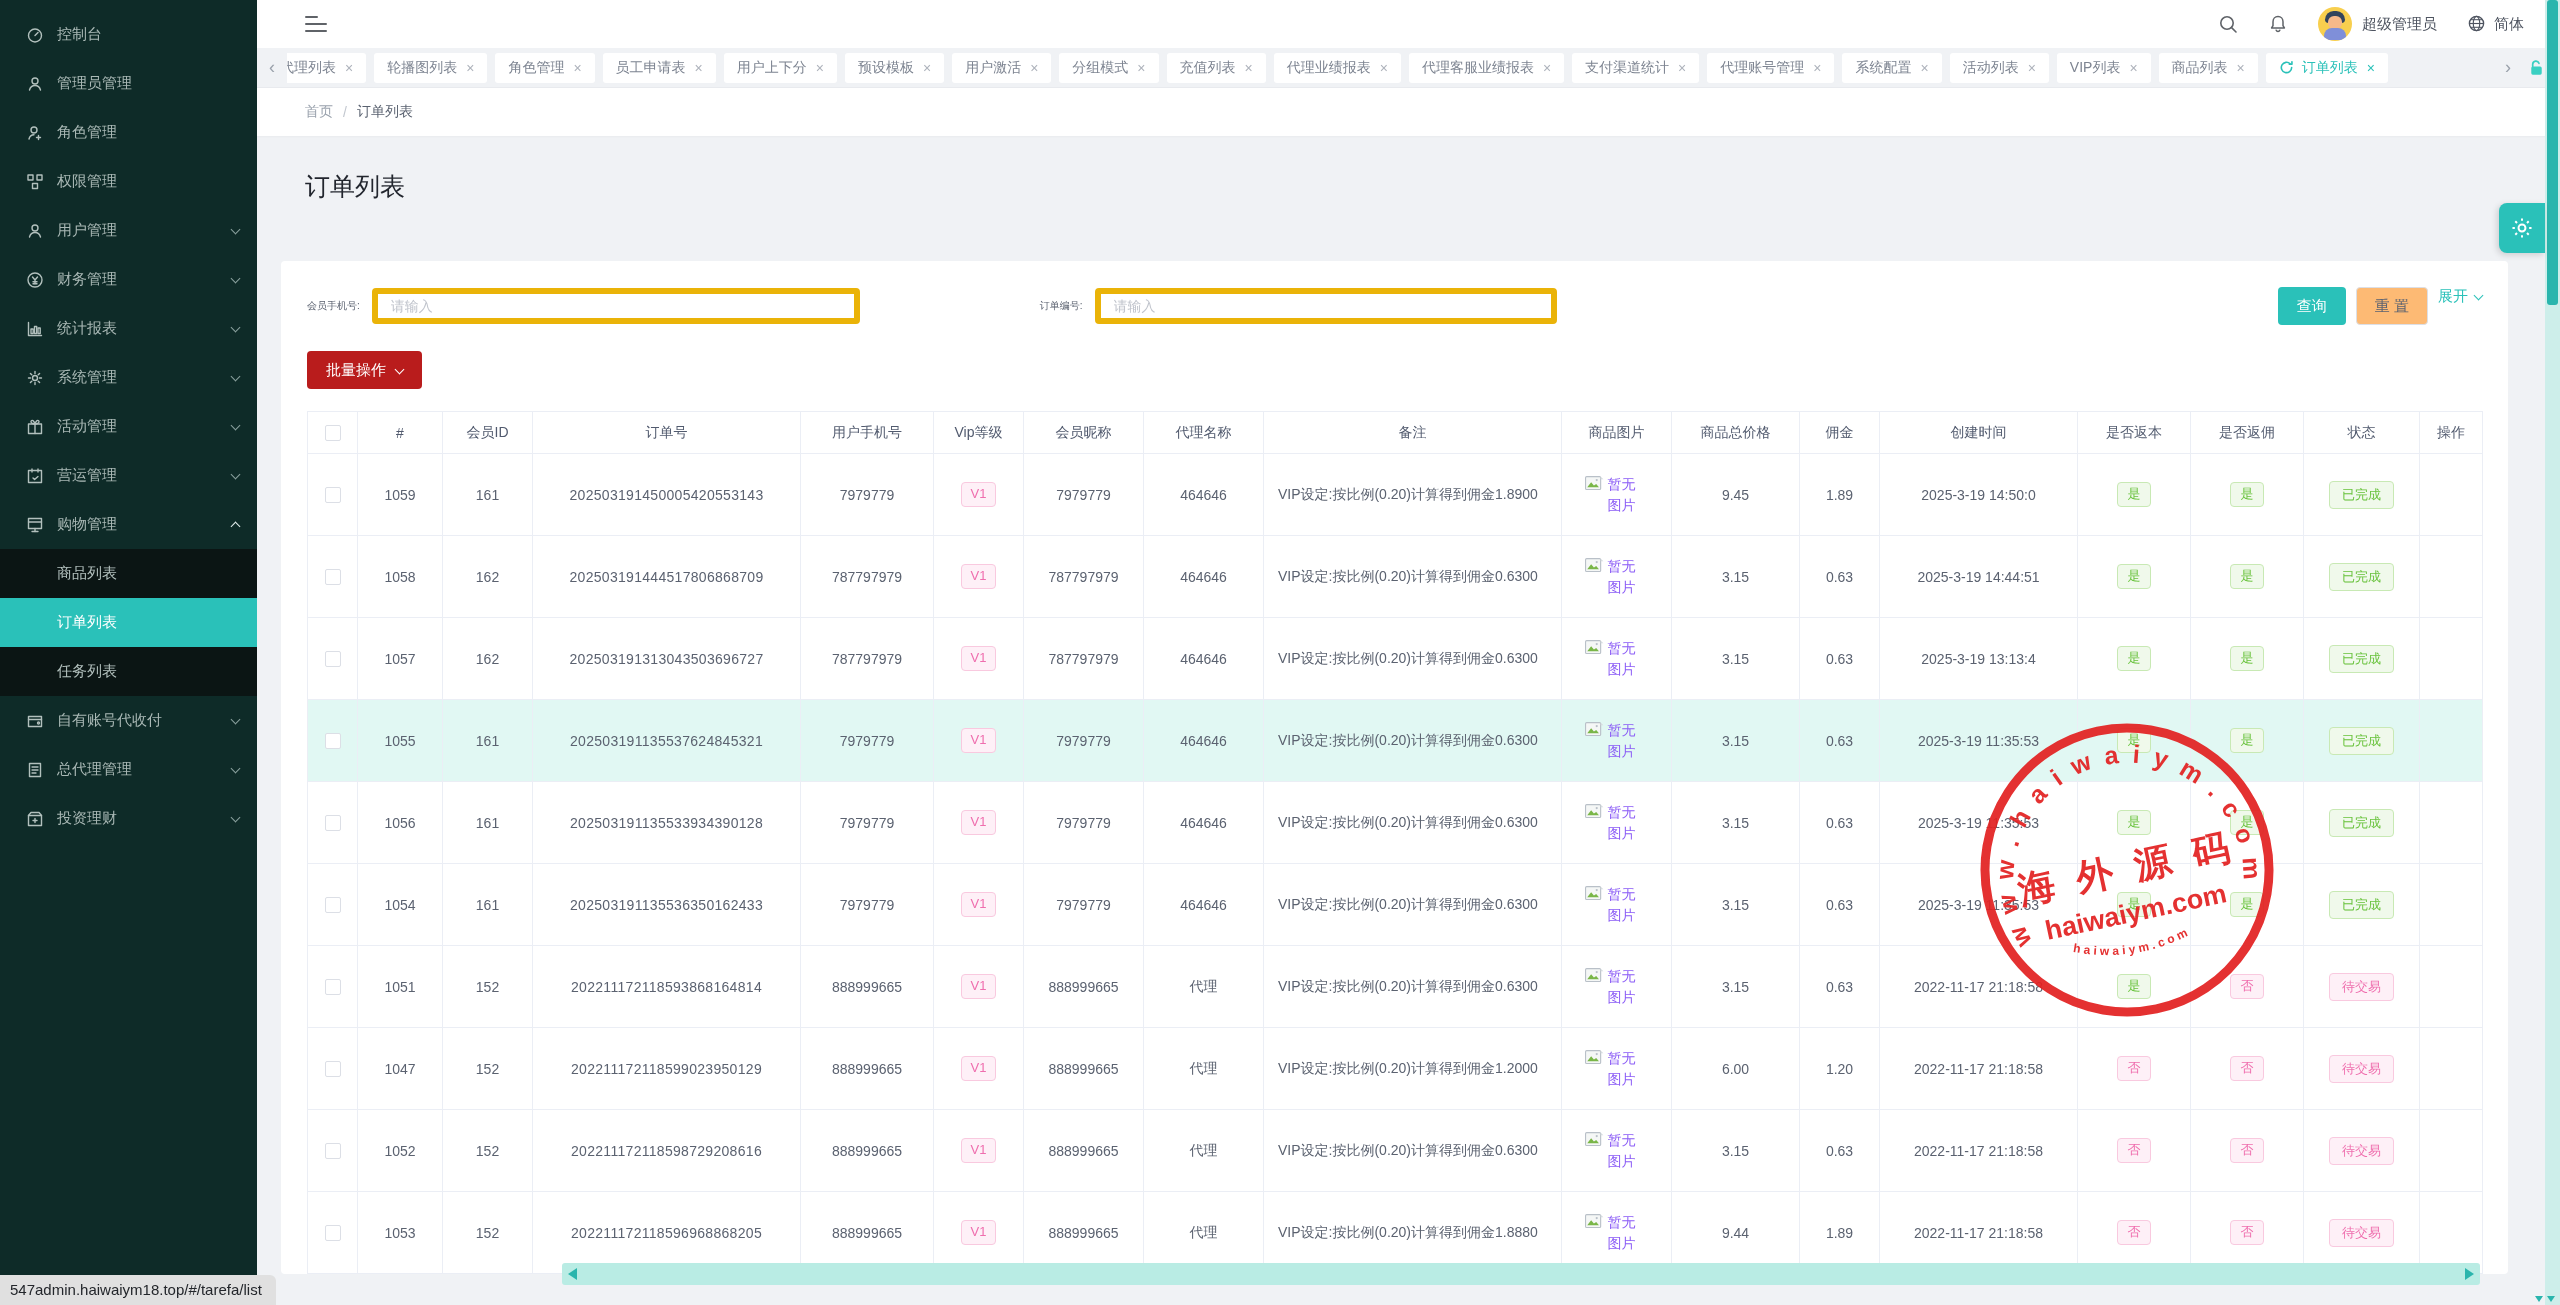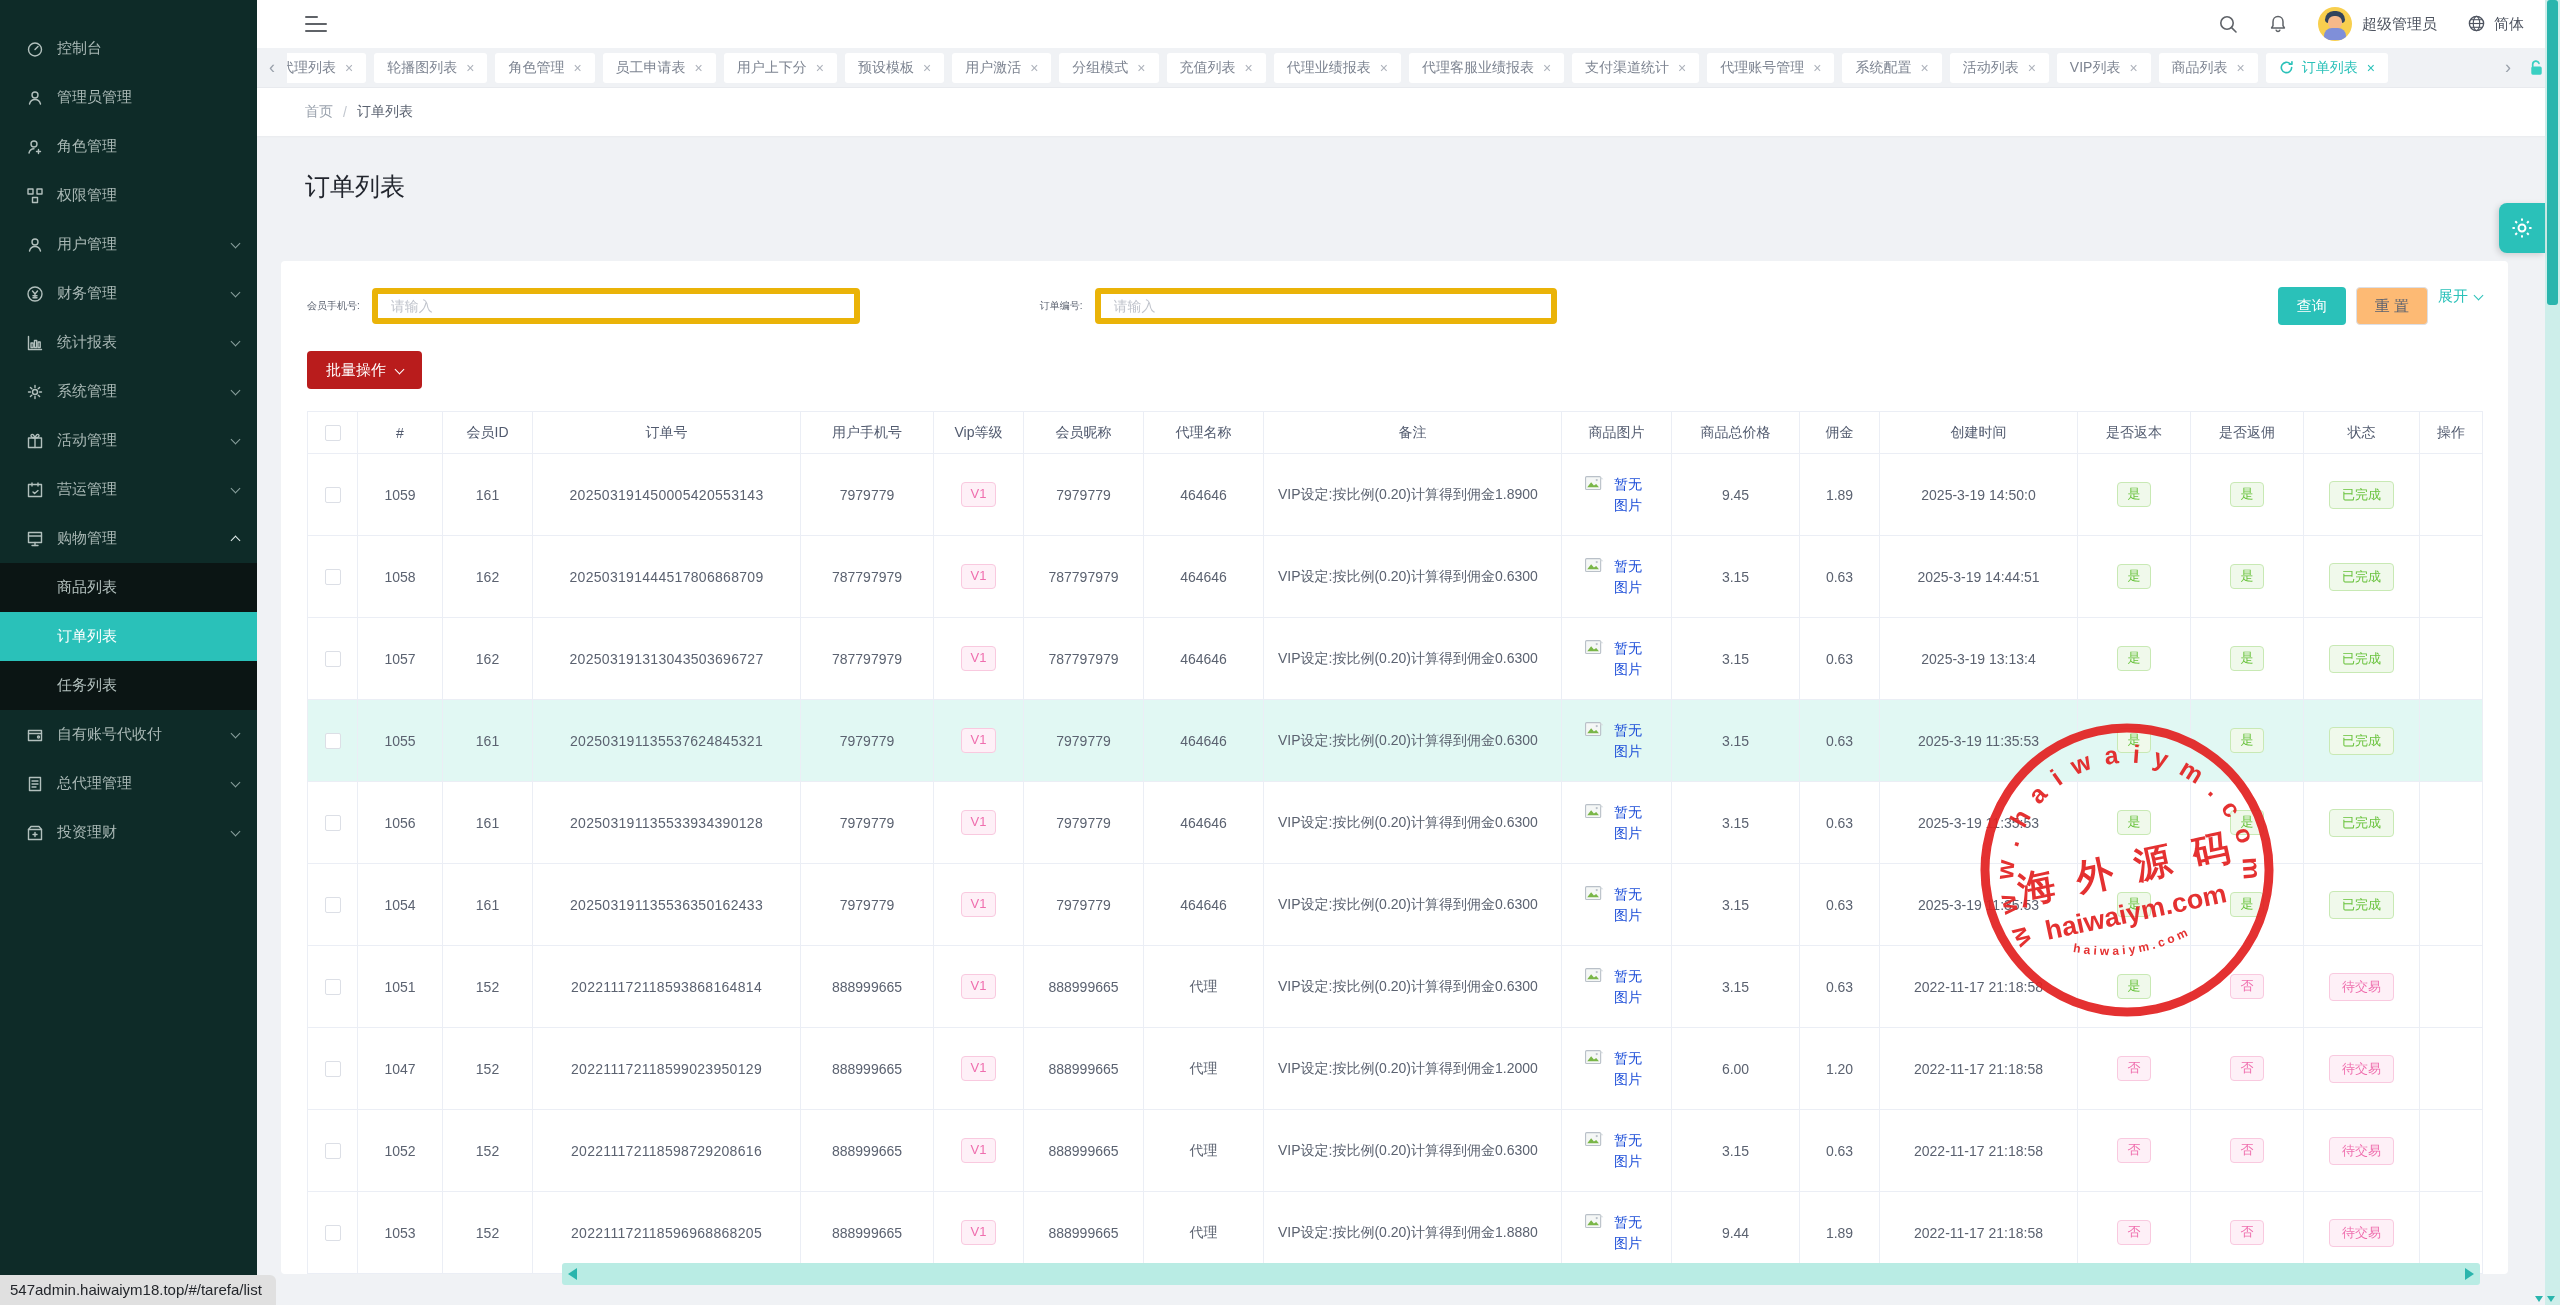--- a/index.html
+++ b/index.html
@@ -7,21 +7,21 @@
   body { font-family:"Liberation Sans","DejaVu Sans",sans-serif; background:#f0f2f5; color:#606266; }
   .app { position:relative; width:2560px; height:1305px; display:flex; overflow:hidden; }
 
   
   .sidebar { width:257px; height:100%; background:#0e2b28; flex:none; display:flex; flex-direction:column; }
   .logo-bar { height:64px; background:#0c3a35; display:flex; align-items:center; padding-left:20px; gap:14px; flex:none; }
   .logo-mark { position:relative; width:40px; height:34px; }
   .logo-mark .p1 { position:absolute; left:0; top:4px; width:20px; height:24px; background:#4f7df0; transform:skewY(-14deg); border-radius:2px; }
   .logo-mark .p2 { position:absolute; left:14px; top:0; width:22px; height:30px; background:linear-gradient(135deg,#57e0d2,#1fa79e); transform:skewY(12deg); border-radius:2px; clip-path:polygon(0 0,100% 18%,100% 100%,45% 82%,45% 40%,0 30%); }
   .logo-title { color:#fff; font-size:25px; font-weight:bold; letter-spacing:.5px; }
-  .side-menu { flex:1; padding-top:24px; overflow:hidden; }
+  .side-menu { flex:1; padding-top:10px; overflow:hidden; }
   .menu-item { height:49px; display:flex; align-items:center; padding:0 18px 0 26px; color:#a9b8b5; font-size:15px; cursor:pointer; }
   .menu-item .mi-icon { width:18px; height:18px; margin-right:13px; flex:none; display:inline-flex; }
   .menu-item .mi-label { flex:1; white-space:nowrap; }
   .chev { width:7px; height:7px; border-right:1.5px solid #8aa19d; border-bottom:1.5px solid #8aa19d; transform:rotate(45deg); margin-top:-3px; }
   .chev.up { transform:rotate(-135deg); margin-top:4px; border-color:#e4efed; }
   .submenu { background:#0a1c1a; }
   .submenu .menu-item { padding-left:57px; background:#0b1514; color:#b3c1be; }
   .submenu .menu-item.active { background:#2ac1b9; color:#fff; }
 
   
@@ -88,21 +88,21 @@
   tbody td { height:82px; background:#fff; }
   tr.hl td { background:#e1f8f3; }
   td.remark { text-align:left; padding-left:14px; color:#5b6270; }
   .checkbox { display:inline-block; width:16px; height:16px; border:1px solid #dcdfe6; border-radius:2px; background:#fff; cursor:pointer; vertical-align:middle; }
   .tag { display:inline-block; min-width:34px; padding:3px 9px; font-size:13px; border-radius:4px; border:1px solid; line-height:1.3; }
   .tag.green { color:#67c23a; background:#f0f9eb; border-color:#c8e9b4; }
   .tag.pink  { color:#ef6eae; background:#fef0f7; border-color:#f9c9df; }
   .pill { display:inline-block; padding:4px 12px; font-size:13px; border-radius:4px; border:1px solid; }
   .pill.green { color:#67c23a; background:#f0f9eb; border-color:#c8e9b4; }
   .pill.pink  { color:#ef6eae; background:#fef0f7; border-color:#f9c9df; }
-  .noimg { display:inline-flex; align-items:flex-start; gap:4px; width:64px; text-align:center; color:#1d4ed8; font-size:14px; line-height:1.5; }
+  .noimg { display:inline-flex; align-items:flex-start; gap:4px; width:64px; text-align:left; color:#8b5cf6; font-size:14px; line-height:1.5; }
   .order-no { letter-spacing:.3px; }
 
   
   .vscroll { position:absolute; right:0; top:0; bottom:0; width:15px; background:#cdeeea; z-index:40; }
   .vscroll .thumb { position:absolute; top:0; left:2px; right:2px; height:305px; background:#2ab5ad; border-radius:3px; }
   .vscroll .tri { position:absolute; bottom:3px; width:0; height:0; border-left:4px solid transparent; border-right:4px solid transparent; border-top:6px solid #2ab5ad; }
   .vscroll .tri.t1 { left:-10px; } .vscroll .tri.t2 { left:2px; }
   .hscroll { position:absolute; left:305px; right:80px; bottom:20px; height:22px; background:#b9ece4; border-radius:3px; z-index:30; display:flex; align-items:center; justify-content:space-between; padding:0 6px; }
   .hscroll .tri-l { width:0;height:0;border-top:6px solid transparent;border-bottom:6px solid transparent;border-right:9px solid #2ab5ad; }
   .hscroll .tri-r { width:0;height:0;border-top:6px solid transparent;border-bottom:6px solid transparent;border-left:9px solid #2ab5ad; }

